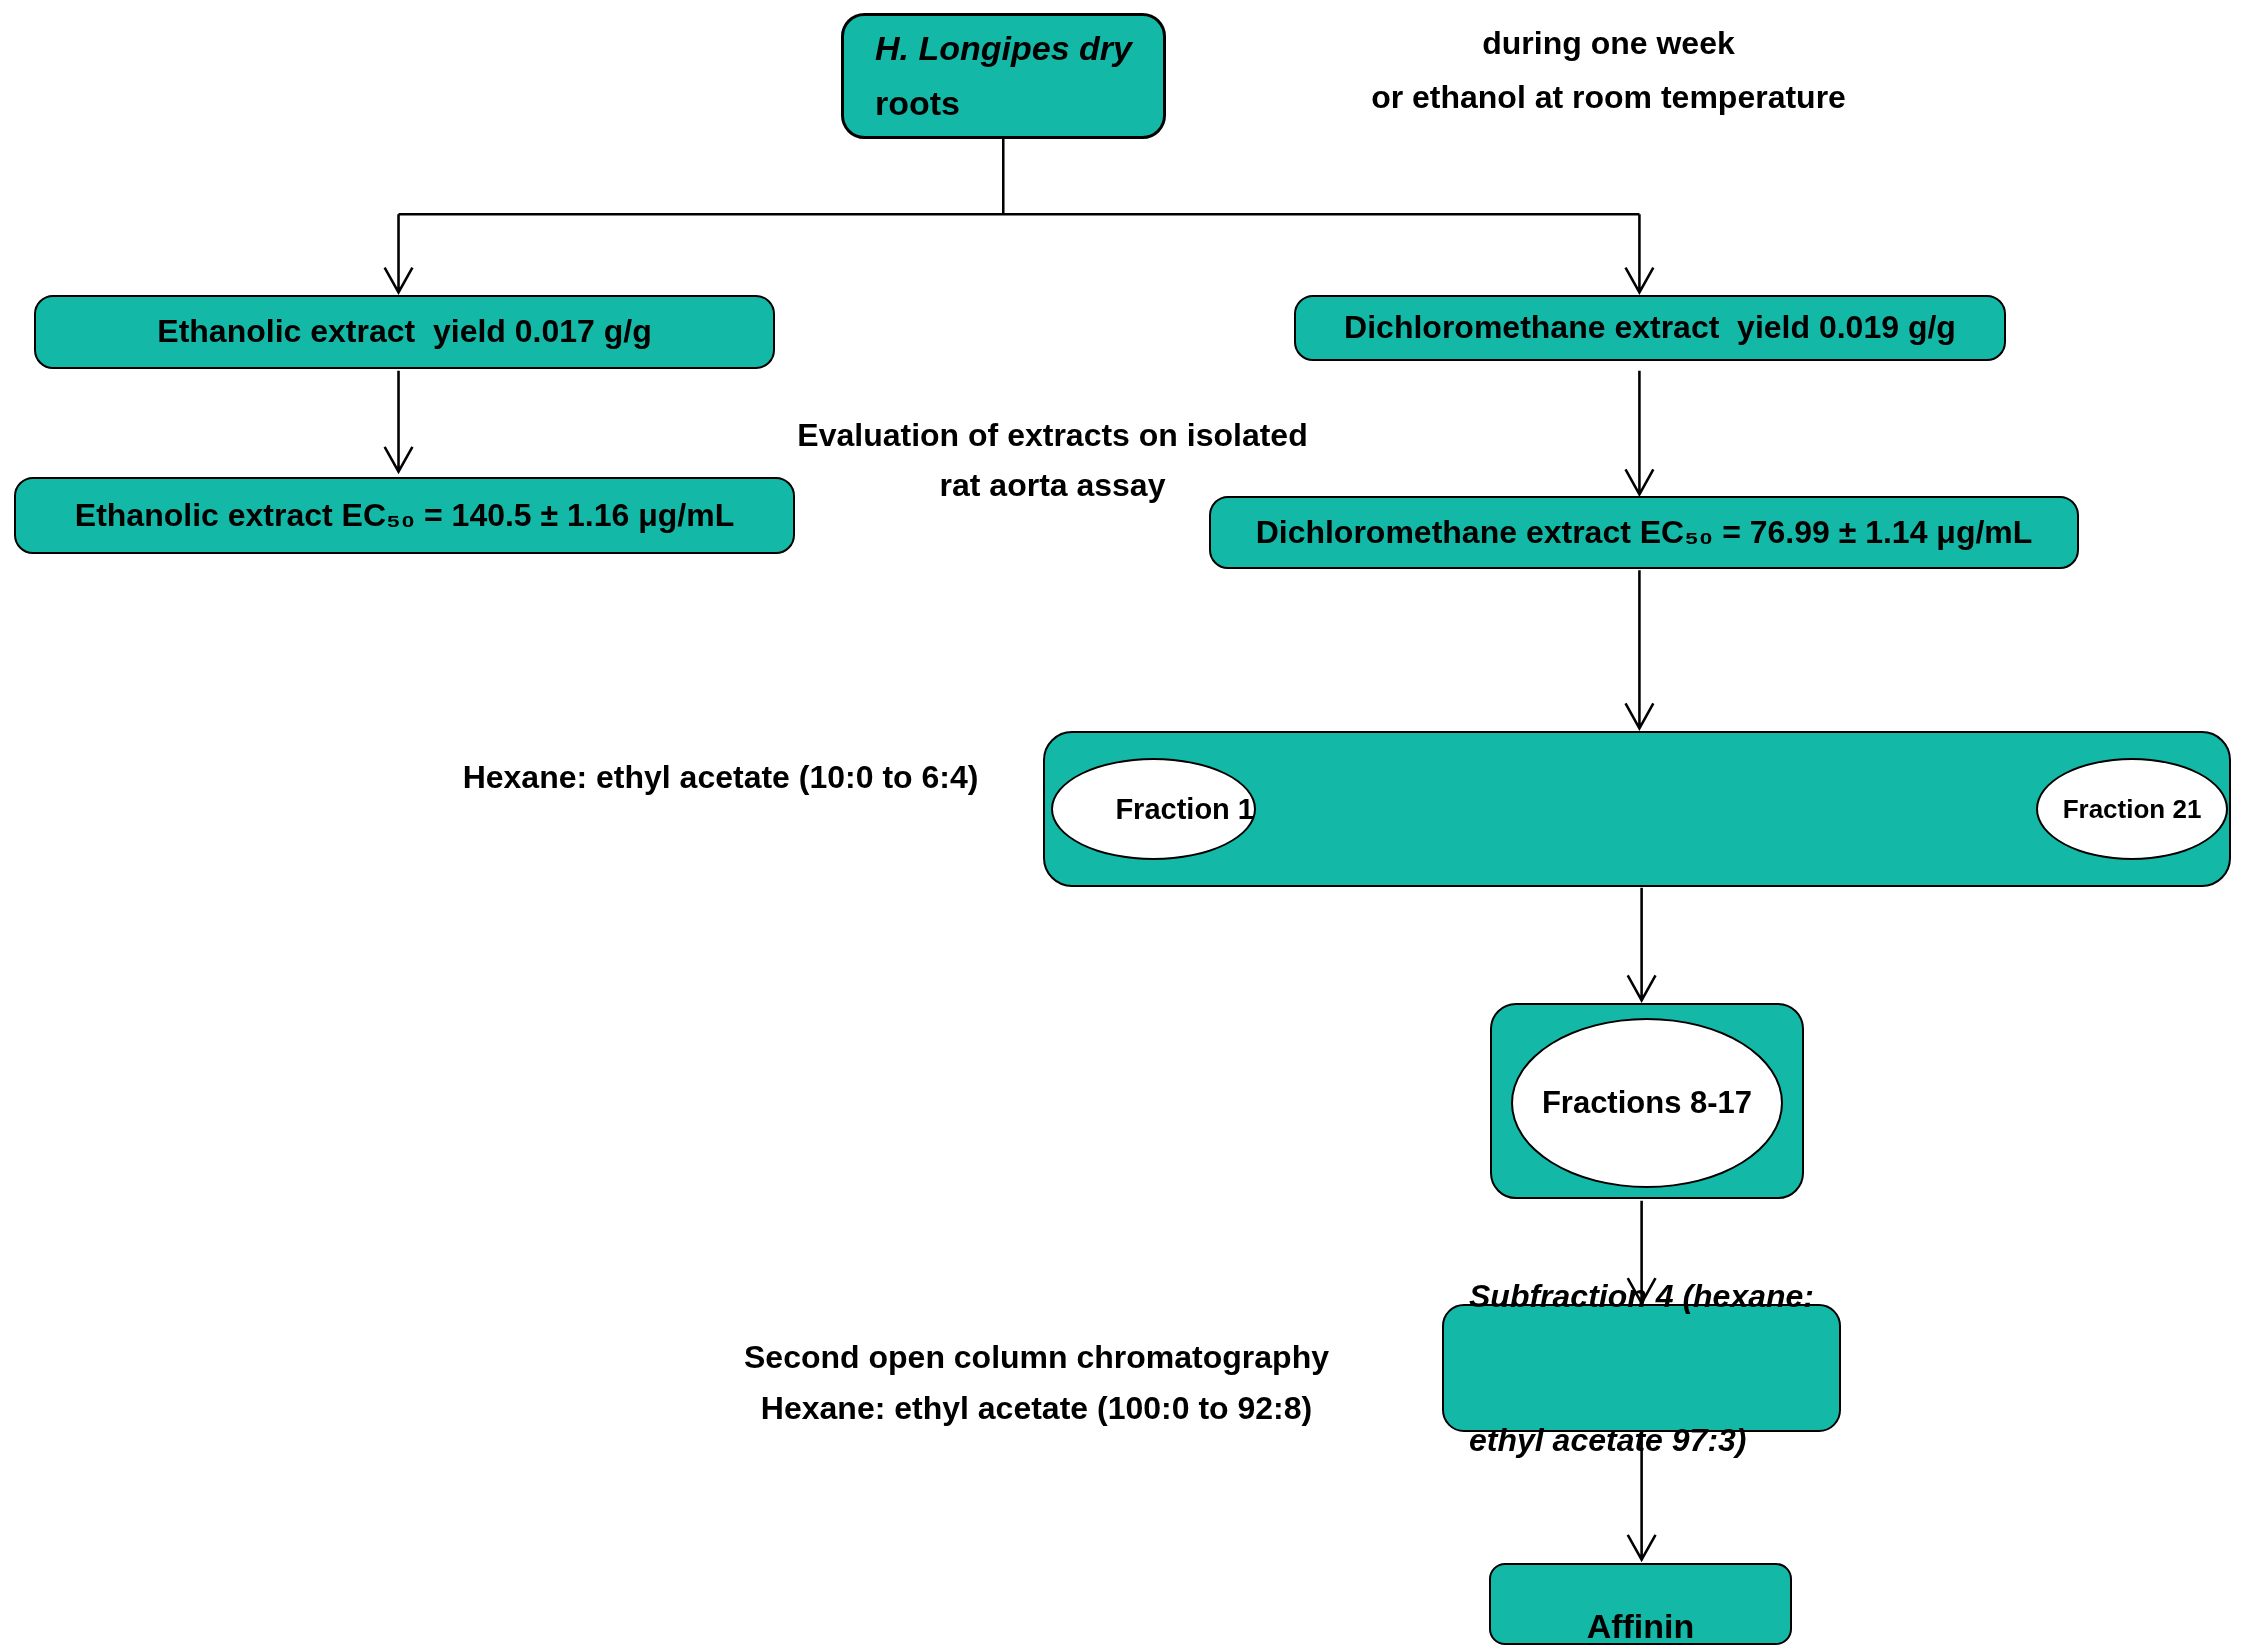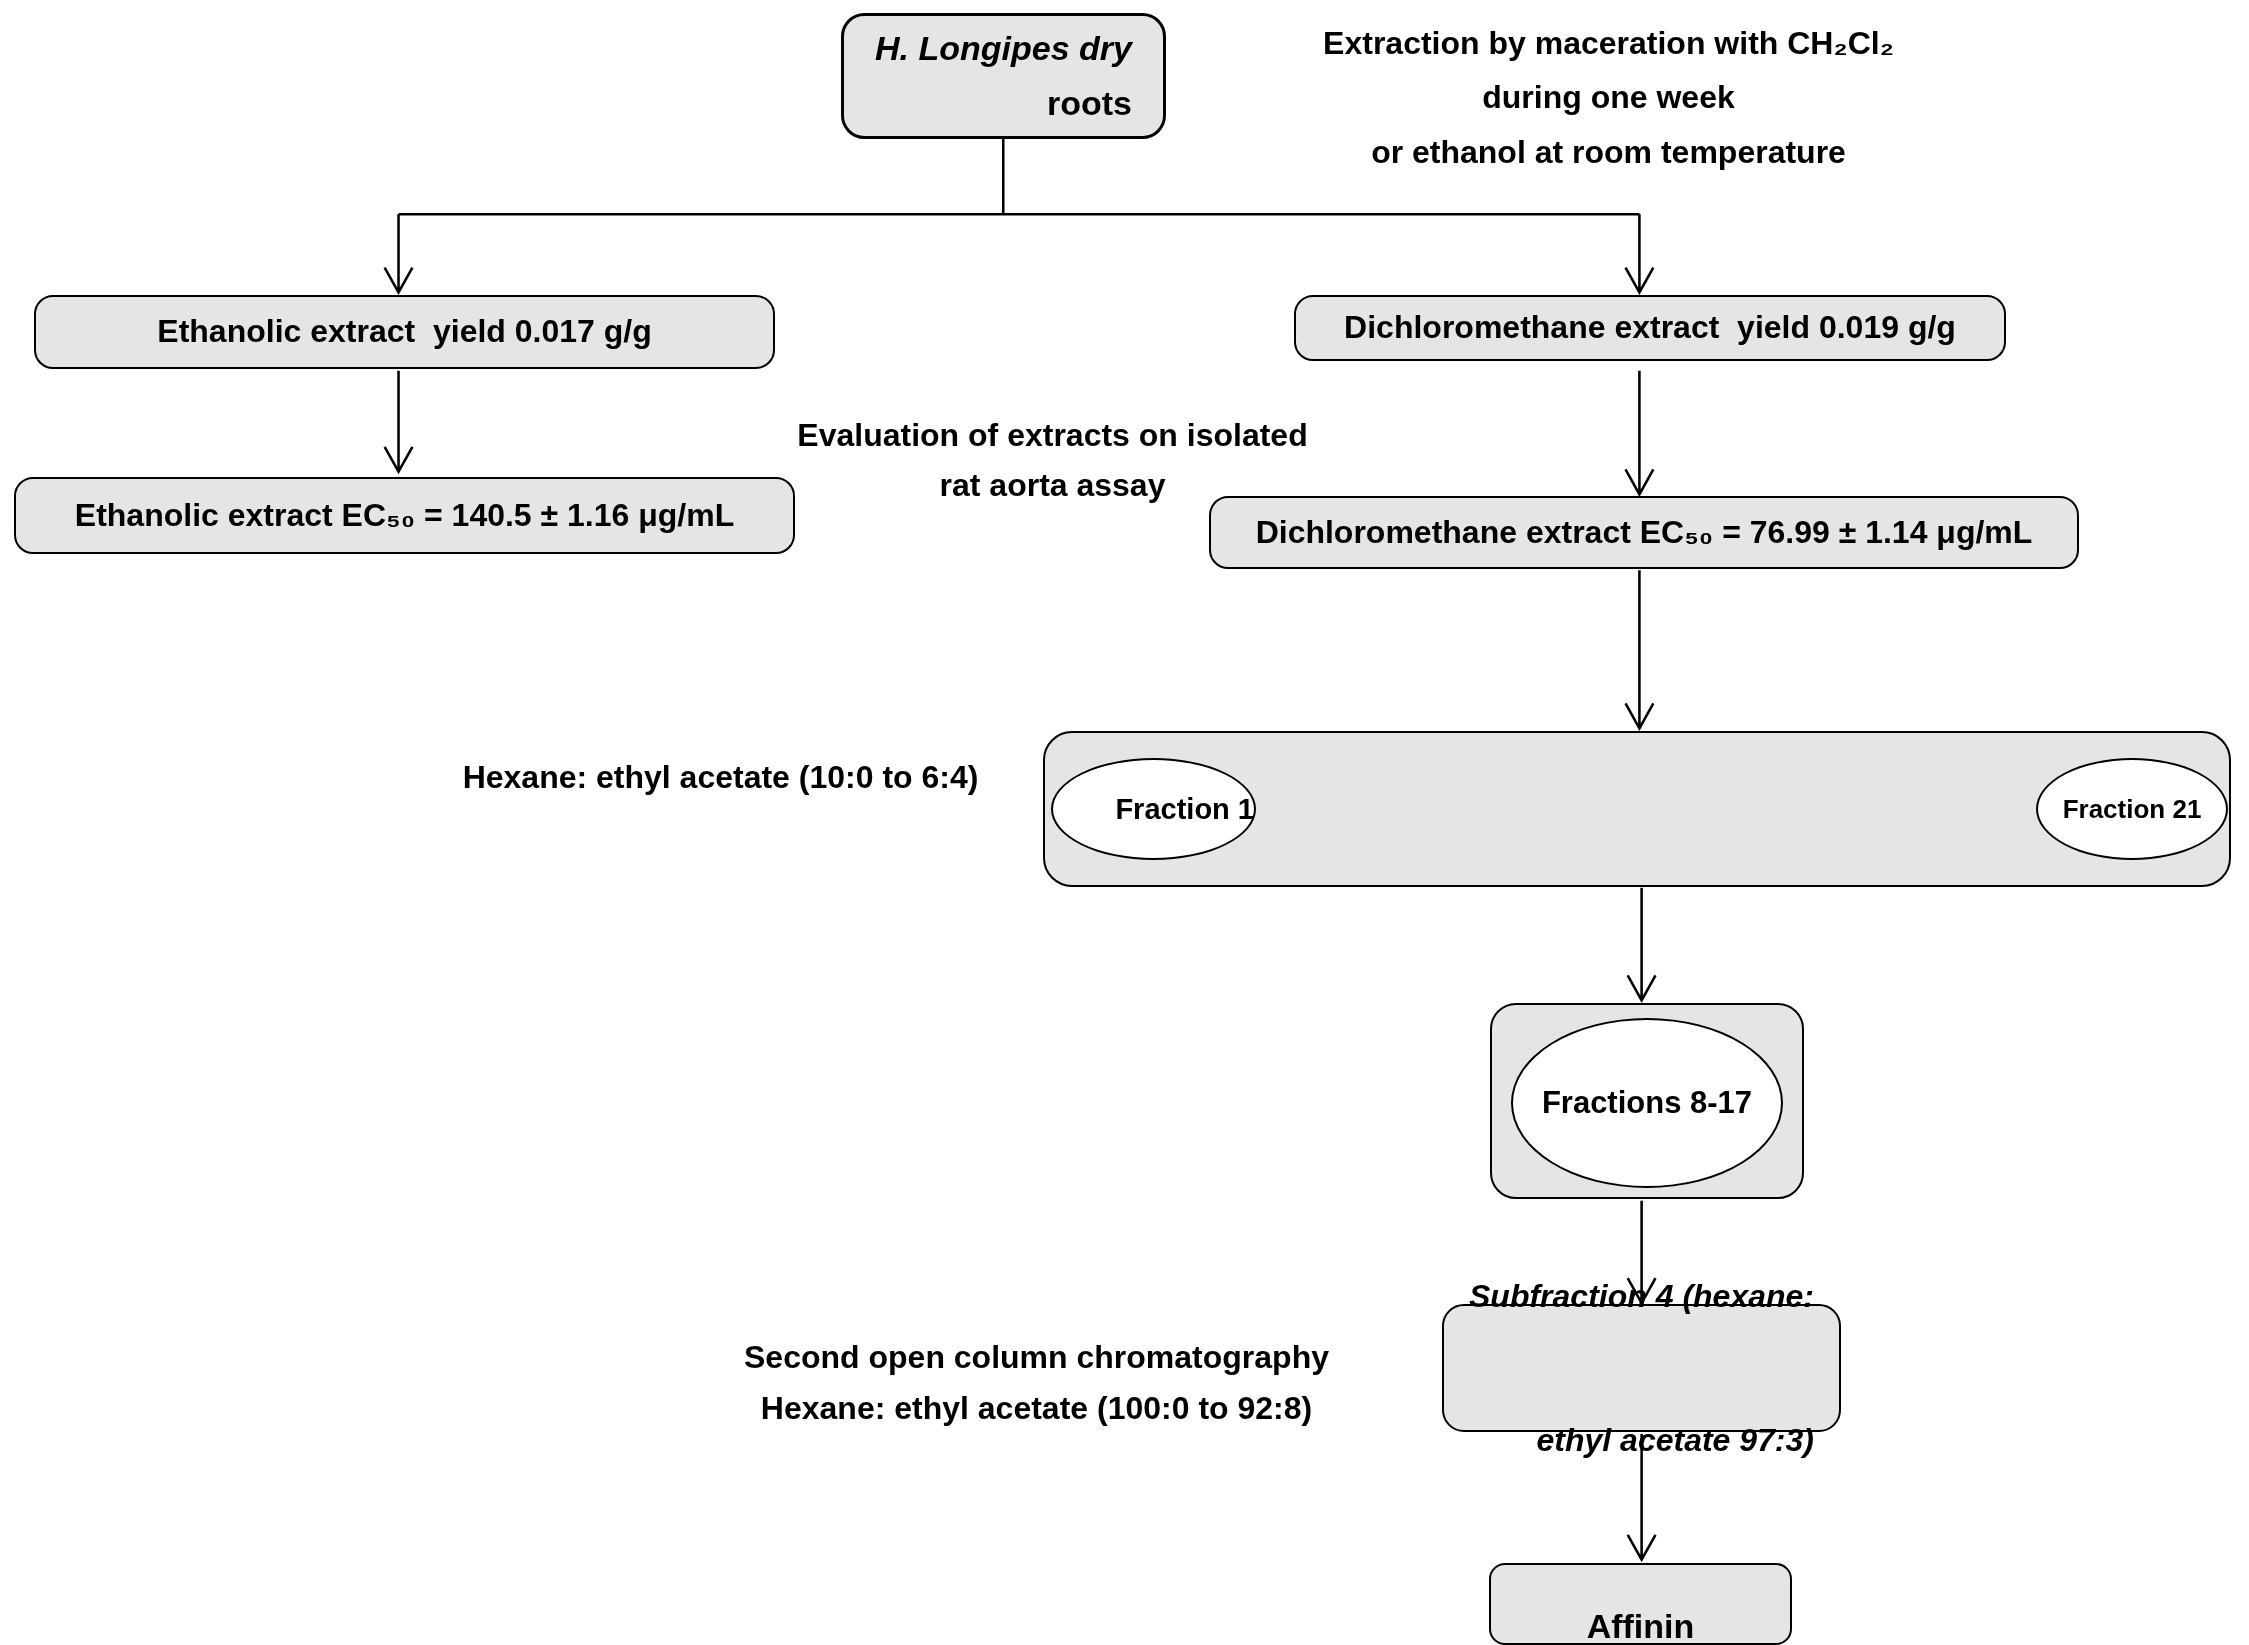--- a/index.html
+++ b/index.html
@@ -7,27 +7,27 @@
     position:relative;
     width:2250px;height:1646px;
     background:#ffffff;
     font-family:"Liberation Sans","DejaVu Sans",sans-serif;
     color:#000;
     overflow:hidden;
   }
   .connectors{position:absolute;left:0;top:0;width:2250px;height:1646px;}
   .node{
     position:absolute;
-    background:#e5e5e5;
+    background:#14b8a6;
     border:2.9px solid #000;
     display:flex;
     flex-direction:column;
     align-items:center;
     justify-content:center;
-    text-align:right;
+    text-align:left;
     font-weight:bold;
     box-sizing:border-box;
   }
   .rect{border-radius:19px;}
   .node .label{font-size:32px;line-height:1.35;white-space:pre;}
   #top-box{left:841px;top:13px;width:325px;height:126px;border-width:3.7px;border-radius:23.4px;}
   #top-box .label{font-size:34px;line-height:1.62;white-space:normal;}
   #top-box .species{font-style:italic;}
   #yield-ethanolic{left:34px;top:295px;width:741px;height:74px;}
   #yield-dcm{left:1294px;top:295px;width:712px;height:66px;}
@@ -86,21 +86,20 @@
   </svg>
 
   <div class="node" id="top-box">
     <div class="label">
       <div class="species">H. Longipes dry</div>
       <div>roots</div>
     </div>
   </div>
 
   <div class="note" id="extraction-note">
-    <div>Extraction by maceration with CH₂Cl₂</div>
     <div>during one week</div>
     <div>or ethanol at room temperature</div>
   </div>
 
   <div class="node rect" id="yield-ethanolic">
     <div class="label">Ethanolic extract  yield 0.017 g/g</div>
   </div>
   <div class="node rect" id="yield-dcm">
     <div class="label">Dichloromethane extract  yield 0.019 g/g</div>
   </div>

